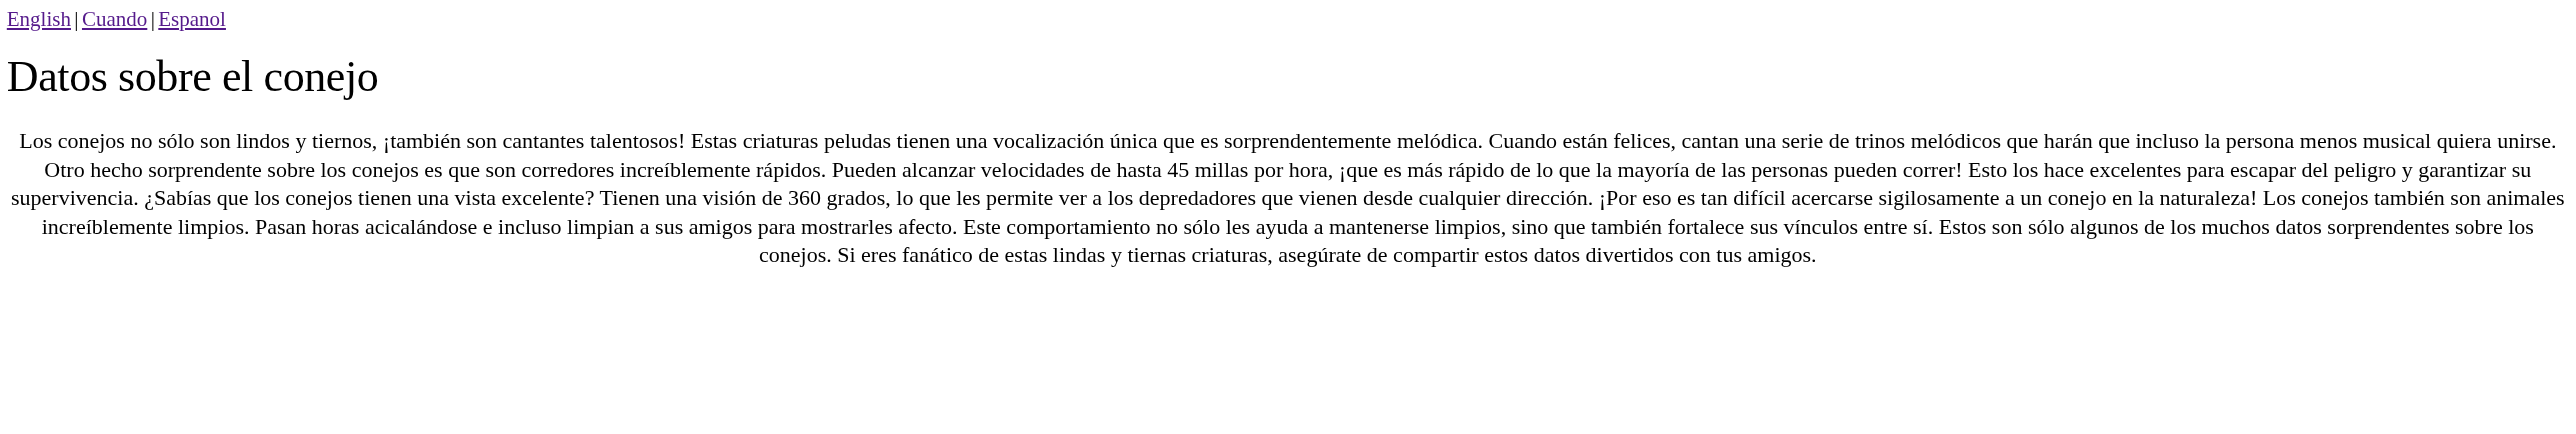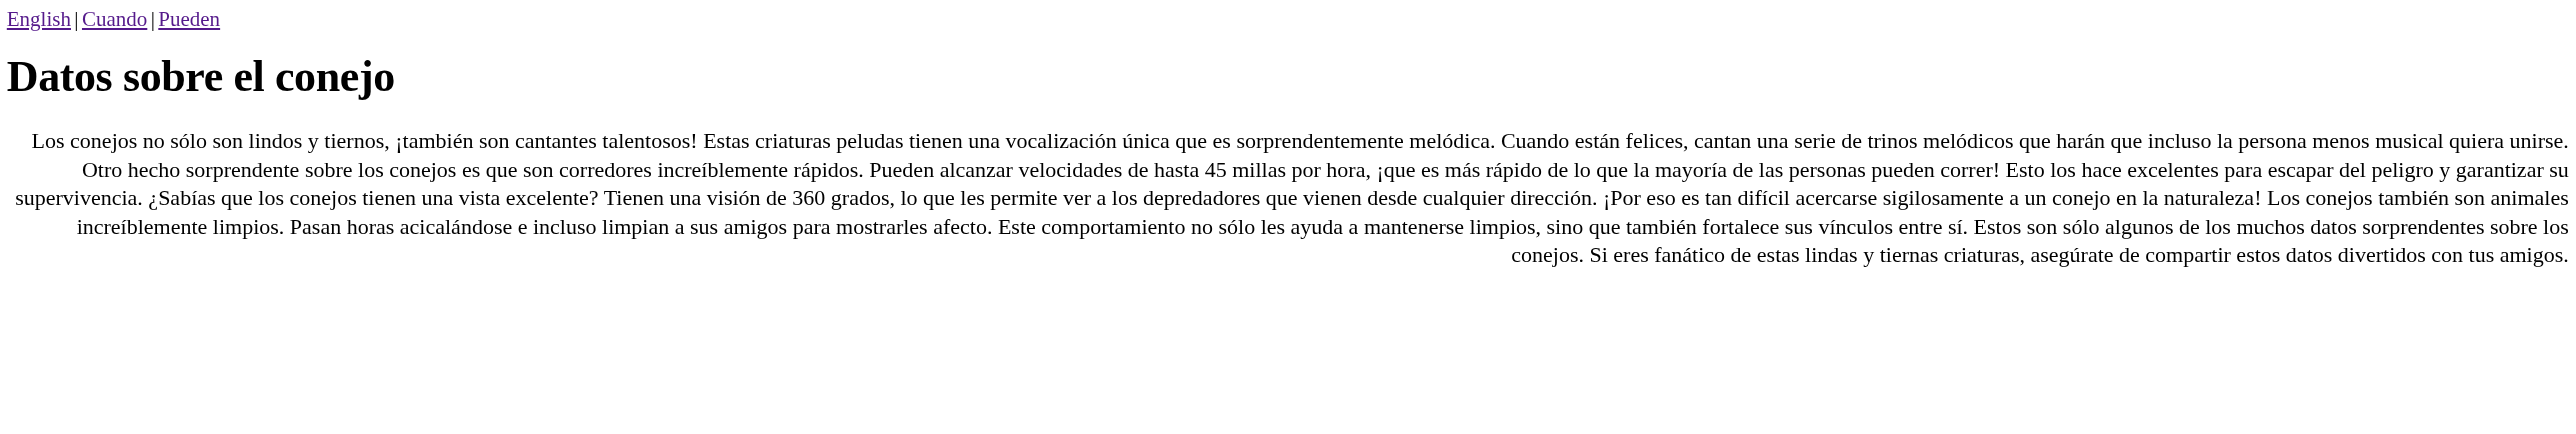--- a/index.html
+++ b/index.html
@@ -29,40 +29,40 @@
     text-decoration: underline;
     margin-top: 36px;
   }
   .lang-sep {
     color: #000000;
     padding: 0 3.4px;
   }
   h1.page-title {
     font-family: "Liberation Serif", serif;
     font-size: 44px;
-    font-weight: bold;
+    font-weight: normal;
     line-height: 1.1;
     margin: 22px 0 25.6px 0;
     letter-spacing: -0.4px;
   }
   .body-text {
     font-size: 22px;
     line-height: 1.30;
-    text-align: right;
+    text-align: center;
     margin: 0;
     max-width: 2562px;
   }
 </style>
 </head>
 <body>
 
 <div class="page">
 
   <div class="lang-bar">
-    <a href="#">English</a><span class="lang-sep">|</span><a href="#">Cuando</a><span class="lang-sep">|</span><a href="#">Pueden</a>
+    <a href="#">English</a><span class="lang-sep">|</span><a href="#">Cuando</a><span class="lang-sep">|</span><a href="#">Espanol</a>
   </div>
 
   <h1 class="page-title">Datos sobre el conejo</h1>
 
   <p class="body-text">Los conejos no sólo son lindos y tiernos, ¡también son cantantes talentosos! Estas criaturas peludas tienen una vocalización única que es sorprendentemente melódica. Cuando están felices, cantan una serie de trinos melódicos que harán que incluso la persona menos musical quiera unirse. Otro hecho sorprendente sobre los conejos es que son corredores increíblemente rápidos. Pueden alcanzar velocidades de hasta 45 millas por hora, ¡que es más rápido de lo que la mayoría de las personas pueden correr! Esto los hace excelentes para escapar del peligro y garantizar su supervivencia. ¿Sabías que los conejos tienen una vista excelente? Tienen una visión de 360 grados, lo que les permite ver a los depredadores que vienen desde cualquier dirección. ¡Por eso es tan difícil acercarse sigilosamente a un conejo en la naturaleza! Los conejos también son animales increíblemente limpios. Pasan horas acicalándose e incluso limpian a sus amigos para mostrarles afecto. Este comportamiento no sólo les ayuda a mantenerse limpios, sino que también fortalece sus vínculos entre sí. Estos son sólo algunos de los muchos datos sorprendentes sobre los conejos. Si eres fanático de estas lindas y tiernas criaturas, asegúrate de compartir estos datos divertidos con tus amigos.</p>
 
 </div>
 
 
 </body></html>

